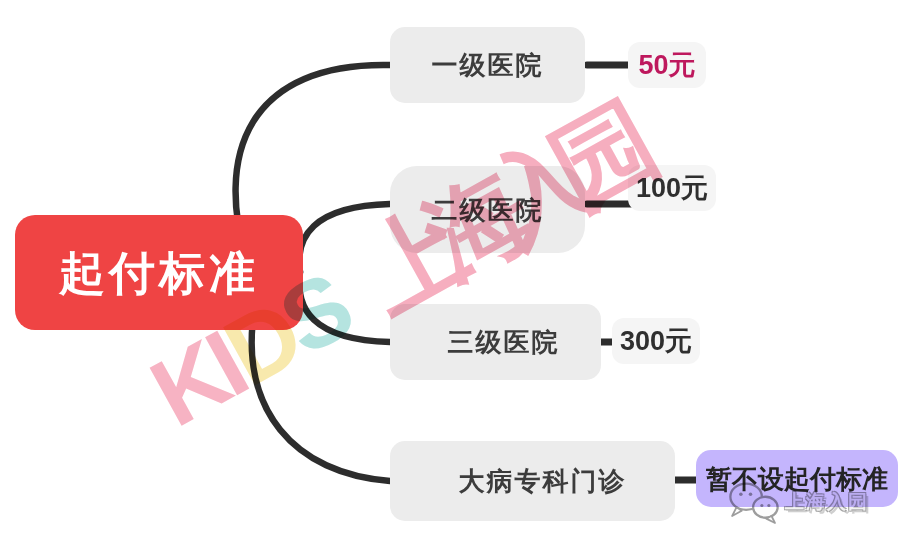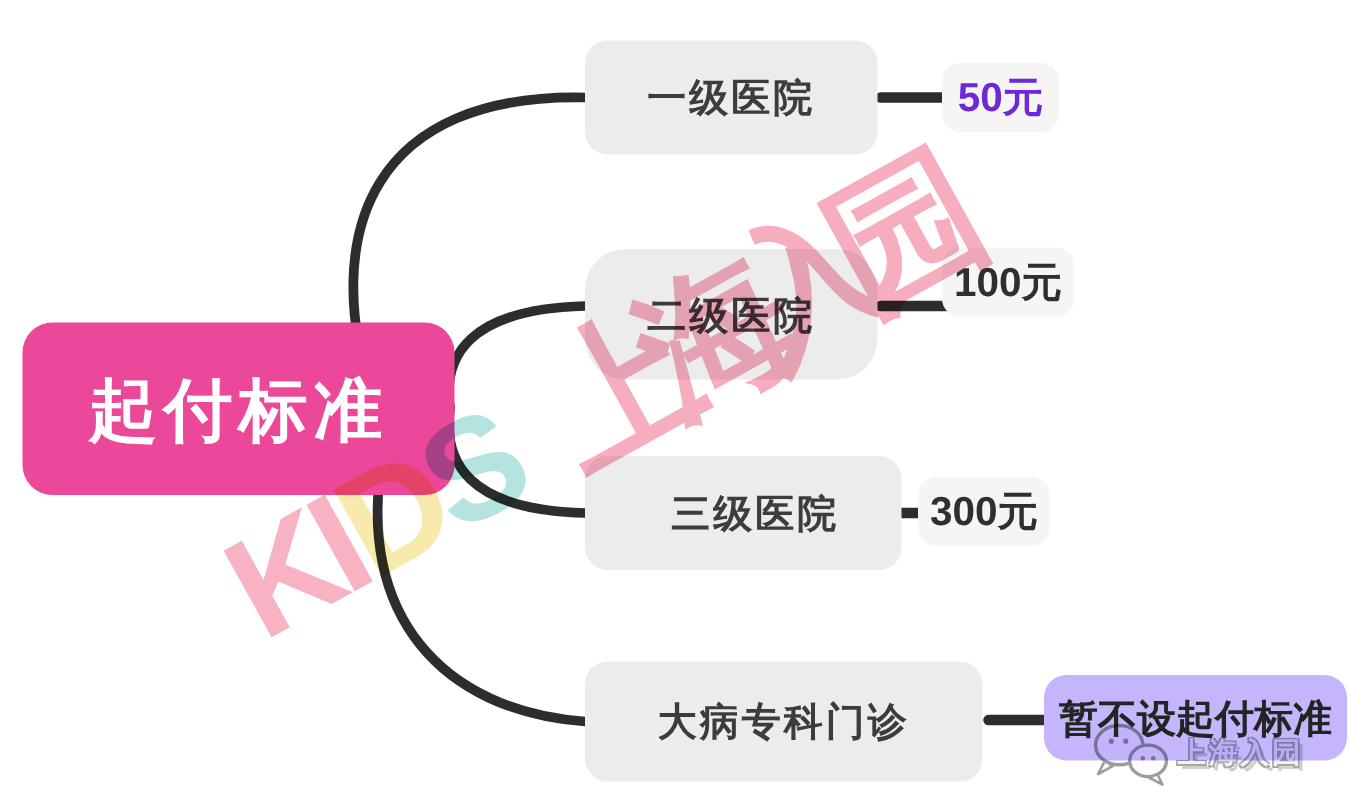--- a/index.html
+++ b/index.html
@@ -23,21 +23,21 @@
 
   
   .branch-node{
     position:absolute;border-radius:15px;display:flex;align-items:center;justify-content:center;
     z-index:2;
   }
   .branch-node .branch-label{font-size:26px;font-weight:600;letter-spacing:2px;line-height:1;}
   .n1{left:390px;top:27px;width:195px;height:76px;}
   .n2{left:390px;top:166px;width:195px;height:87px;border-radius:27px;}
   .n3{left:390px;top:304px;width:195px;height:76px;padding-left:16px;}
-  .n4{left:390px;top:441px;width:265px;height:80px;}
+  .n4{left:390px;top:441px;width:265px;height:80px;padding-left:20px;}
 
   
   .value-box{
     position:absolute;border-radius:12px;display:flex;align-items:center;justify-content:center;
     z-index:2;
   }
   .value-box .value-label{font-size:27px;font-weight:600;line-height:1;}
   .v1{left:628px;top:42px;width:78px;height:46px;}
   .v2{left:628px;top:165px;width:88px;height:46px;}
   .v3{left:612px;top:318px;width:88px;height:46px;}
@@ -75,39 +75,39 @@
     <path d="M 390 65 C 252 62, 210 150, 250 272" stroke-width="6.5" style="stroke: rgb(45, 45, 45);"></path>
     <path d="M 390 204 C 312 206, 295 238, 300 272" stroke-width="6.5" style="stroke: rgb(45, 45, 45);"></path>
     <path d="M 390 342 C 312 340, 295 308, 300 272" stroke-width="6.5" style="stroke: rgb(45, 45, 45);"></path>
     <path d="M 390 481 C 295 474, 237 410, 255 305" stroke-width="6.5" style="stroke: rgb(45, 45, 45);"></path>
     <line x1="587" y1="65" x2="631" y2="65" stroke-width="7" style="stroke: rgb(45, 45, 45);"></line>
     <line x1="587" y1="204" x2="631" y2="204" stroke-width="7" style="stroke: rgb(45, 45, 45);"></line>
     <line x1="587" y1="342" x2="631" y2="342" stroke-width="7" style="stroke: rgb(45, 45, 45);"></line>
     <line x1="659" y1="480" x2="699" y2="480" stroke-width="7" style="stroke: rgb(45, 45, 45);"></line>
   </svg>
 
-  <div class="root-node" style="background-color: #ec4899; text-align: center;">
+  <div class="root-node" style="background-color: #ef4444; text-align: center;">
     <span class="root-label" style="color: rgb(255, 255, 255);">起付标准</span>
   </div>
 
   <div class="branch-node n1" style="background-color: rgb(236, 236, 236);">
     <span class="branch-label" style="color: rgb(60, 60, 60);">一级医院</span>
   </div>
   <div class="branch-node n2" style="background-color: rgb(236, 236, 236);">
     <span class="branch-label" style="color: rgb(60, 60, 60);">二级医院</span>
   </div>
   <div class="branch-node n3" style="background-color: rgb(236, 236, 236);">
     <span class="branch-label" style="color: rgb(60, 60, 60);">三级医院</span>
   </div>
   <div class="branch-node n4" style="background-color: rgb(236, 236, 236);">
     <span class="branch-label" style="color: rgb(60, 60, 60);">大病专科门诊</span>
   </div>
 
   <div class="value-box v1" style="background-color: rgb(245, 245, 245);">
-    <span class="value-label" style="color: #6d28d9;">50元</span>
+    <span class="value-label" style="color: #be185d;">50元</span>
   </div>
   <div class="value-box v2" style="background-color: rgb(245, 245, 245);">
     <span class="value-label" style="color: rgb(47, 47, 47);">100元</span>
   </div>
   <div class="value-box v3" style="background-color: rgb(245, 245, 245);">
     <span class="value-label" style="color: rgb(47, 47, 47);">300元</span>
   </div>
   <div class="value-box v4" style="background-color: #c4b5fd;">
     <span class="value-label" style="color: rgb(36, 36, 36);">暂不设起付标准</span>
   </div>

